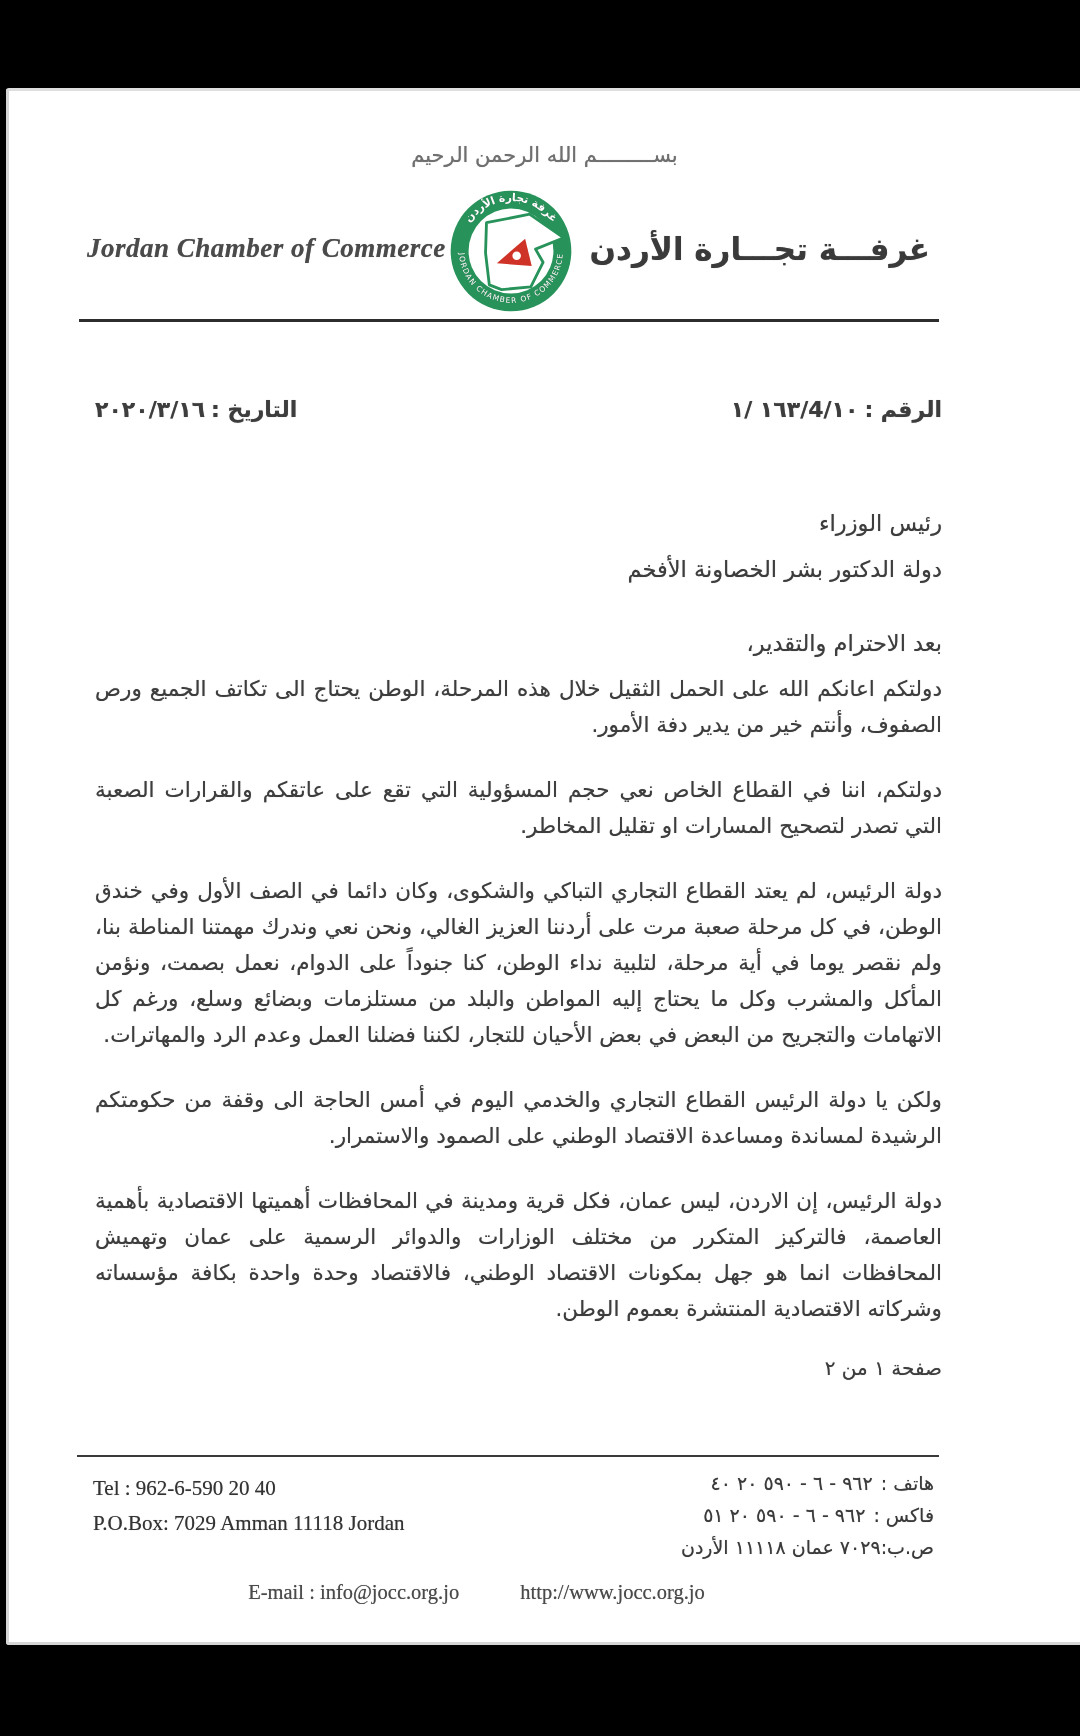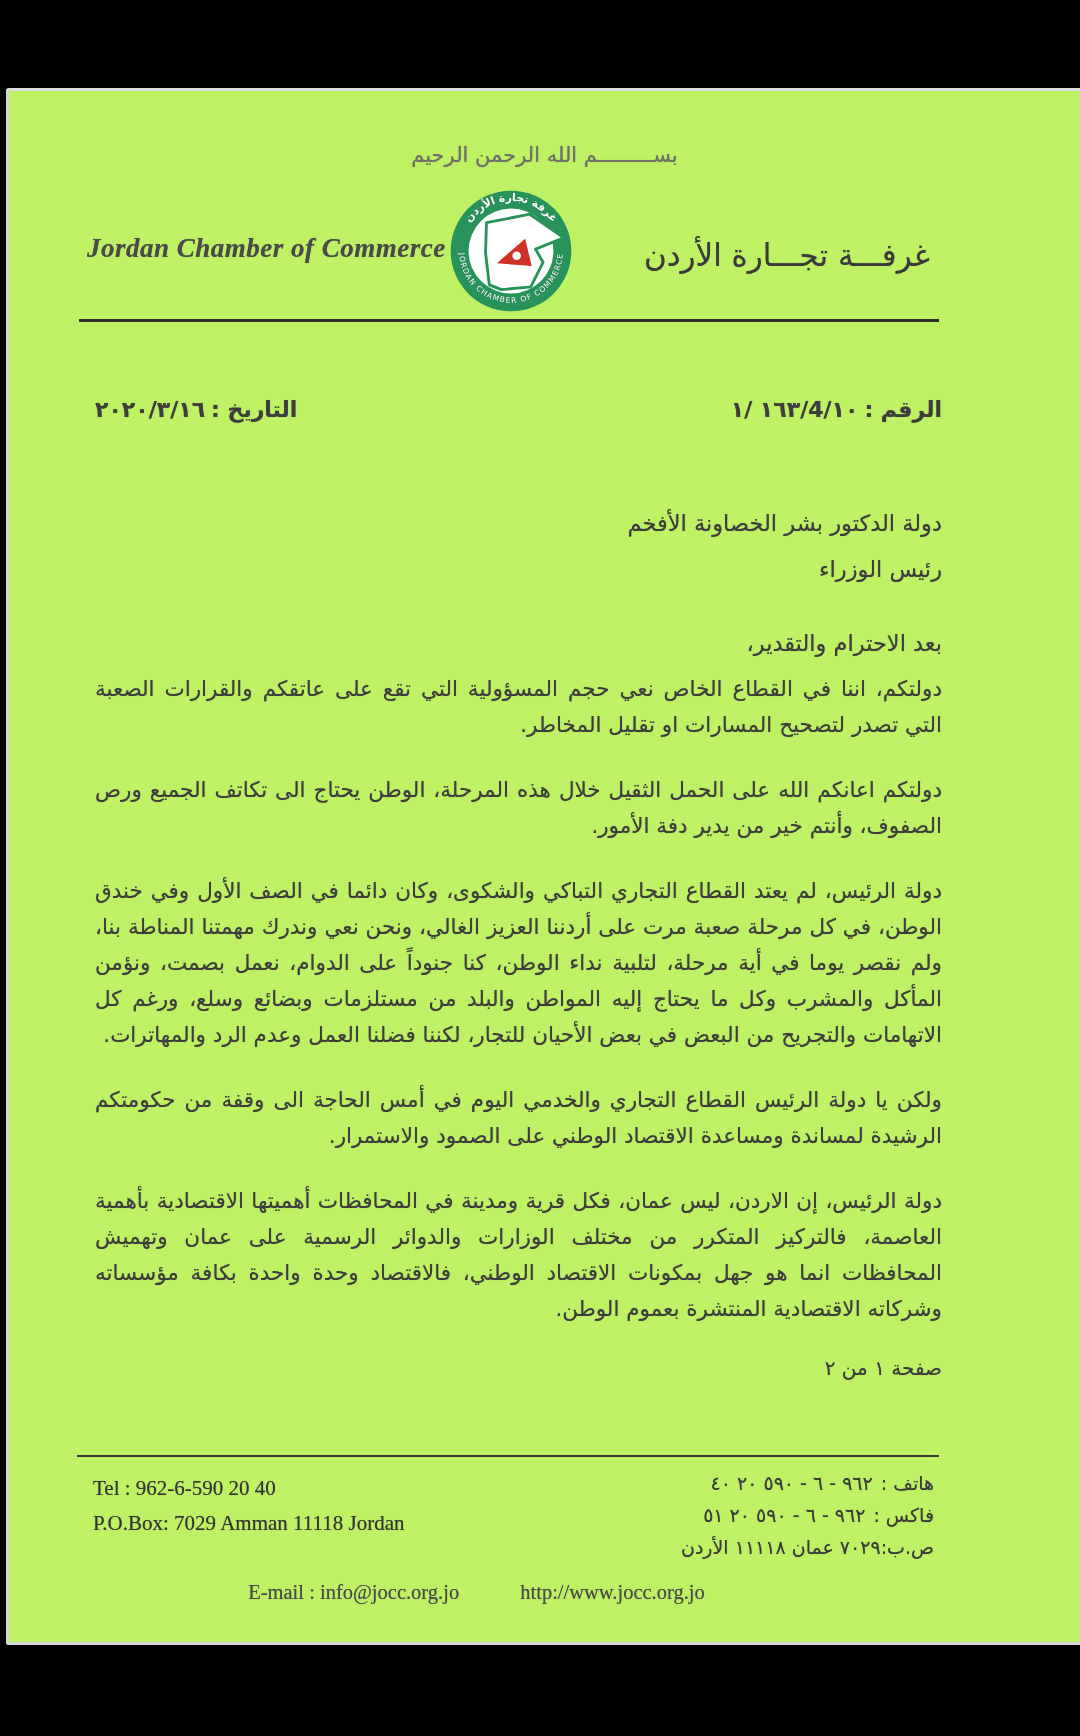--- a/index.html
+++ b/index.html
@@ -6,21 +6,21 @@
   body{
     width:1080px;height:1736px;
     background:#000;
     position:relative;
     overflow:hidden;
     font-family:"DejaVu Sans",sans-serif;
   }
   .paper{
     position:absolute;
     top:88px;left:6px;right:0;bottom:91px;
-    background:#bef264;
+    background:#ffffff;
     border-left:3px solid #d6d6d6;
     border-top:3px solid #dedede;
     border-bottom:3px solid #d6d6d6;
     border-radius:3px 0 0 3px;
     padding-left:28px;
   }
   .scantext{ text-shadow:0 0 0.7px rgba(70,70,70,0.65); }
 
   .bismillah{
     position:absolute;top:52px;left:0;right:0;
@@ -29,23 +29,23 @@
     font-size:21px;color:#6f6f6f;
   }
   .header-en{
     position:absolute;left:78px;top:142px;
     font-family:"Liberation Serif","DejaVu Serif",serif;
     font-style:italic;font-weight:700;
     font-size:27px;color:#4a4a4a;letter-spacing:.5px;
   }
   .logo{ position:absolute;left:436px;top:94px;width:132px;height:132px; }
   .header-ar{
-    position:absolute;right:150px;top:146px;
+    position:absolute;right:150px;top:140px;
     direction:rtl;
-    font-size:31px;font-weight:400;color:#3a3a3a;
+    font-size:31px;font-weight:700;color:#3a3a3a;
   }
   .header-rule{
     position:absolute;left:70px;top:228px;width:860px;height:3px;
     background:#2d2d2d;
   }
 
   .content{
     position:absolute;left:86px;right:138px;top:306px;
     direction:rtl;
     color:#3d3d3d;
@@ -132,28 +132,28 @@
         <span>الرقم :</span>
         <span class="num">١٦٣ /١/4/١٠</span>
       </div>
       <div class="meta-pair">
         <span>التاريخ :</span>
         <span class="num">٢٠٢٠/٣/١٦</span>
       </div>
     </div>
 
     <div class="addressee">
+      <div>رئيس الوزراء</div>
       <div>دولة الدكتور بشر الخصاونة الأفخم</div>
-      <div>رئيس الوزراء</div>
     </div>
 
     <div class="salutation">بعد الاحترام والتقدير،</div>
 
+    <p class="para">دولتكم اعانكم الله على الحمل الثقيل خلال هذه المرحلة، الوطن يحتاج الى تكاتف الجميع ورص الصفوف، وأنتم خير من يدير دفة الأمور.</p>
     <p class="para">دولتكم، اننا في القطاع الخاص نعي حجم المسؤولية التي تقع على عاتقكم والقرارات الصعبة التي تصدر لتصحيح المسارات او تقليل المخاطر.</p>
-    <p class="para">دولتكم اعانكم الله على الحمل الثقيل خلال هذه المرحلة، الوطن يحتاج الى تكاتف الجميع ورص الصفوف، وأنتم خير من يدير دفة الأمور.</p>
     <p class="para">دولة الرئيس، لم يعتد القطاع التجاري التباكي والشكوى، وكان دائما في الصف الأول وفي خندق الوطن، في كل مرحلة صعبة مرت على أردننا العزيز الغالي، ونحن نعي وندرك مهمتنا المناطة بنا، ولم نقصر يوما في أية مرحلة، لتلبية نداء الوطن، كنا جنوداً على الدوام، نعمل بصمت، ونؤمن المأكل والمشرب وكل ما يحتاج إليه المواطن والبلد من مستلزمات وبضائع وسلع، ورغم كل الاتهامات والتجريح من البعض في بعض الأحيان للتجار، لكننا فضلنا العمل وعدم الرد والمهاترات.</p>
     <p class="para">ولكن يا دولة الرئيس القطاع التجاري والخدمي اليوم في أمس الحاجة الى وقفة من حكومتكم الرشيدة لمساندة ومساعدة الاقتصاد الوطني على الصمود والاستمرار.</p>
     <p class="para">دولة الرئيس، إن الاردن، ليس عمان، فكل قرية ومدينة في المحافظات أهميتها الاقتصادية بأهمية العاصمة، فالتركيز المتكرر من مختلف الوزارات والدوائر الرسمية على عمان وتهميش المحافظات انما هو جهل بمكونات الاقتصاد الوطني، فالاقتصاد وحدة واحدة بكافة مؤسساته وشركاته الاقتصادية المنتشرة بعموم الوطن.</p>
 
     <div class="page-num">صفحة ١ من ٢</div>
   </div>
 
   <div class="footer-rule"></div>
 
   <div class="footer-en">

